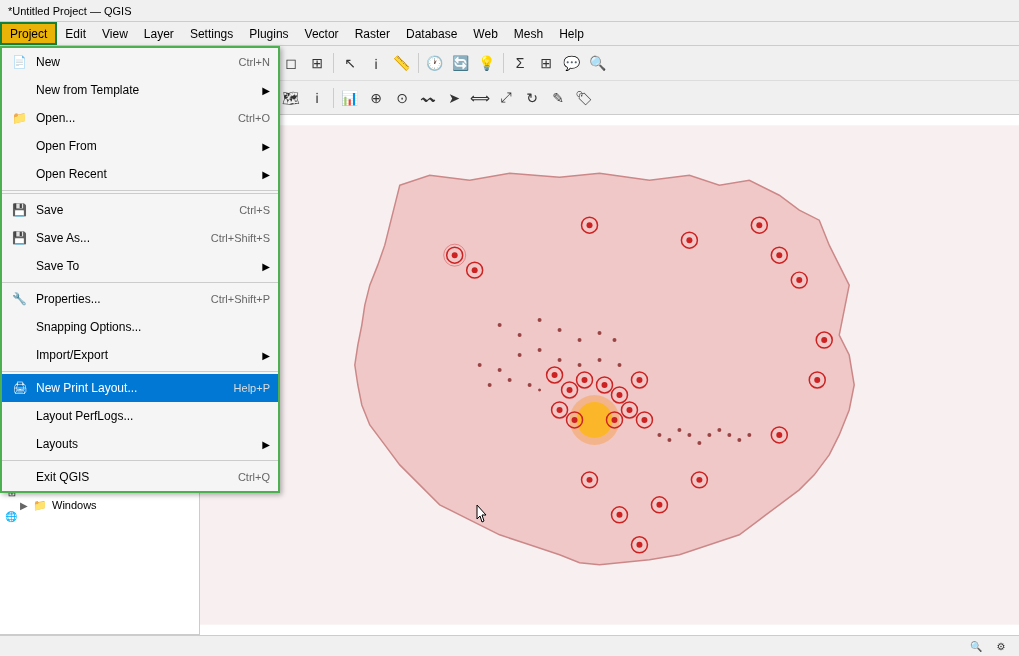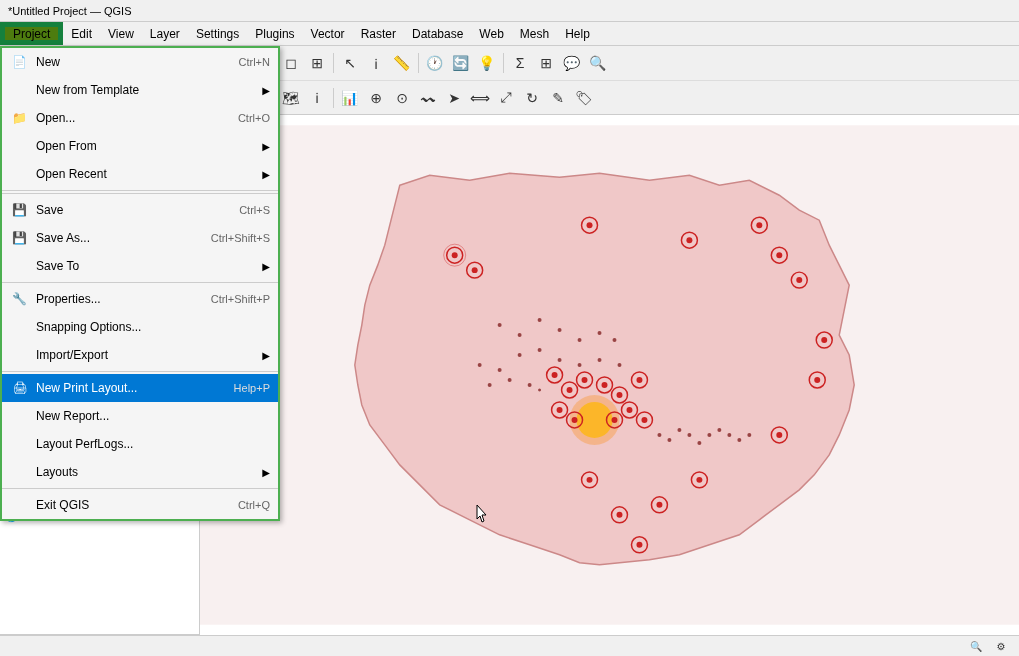--- a/index.html
+++ b/index.html
@@ -30,22 +30,22 @@
       padding: 2px 8px;
       cursor: pointer;
       height: 100%;
       display: flex;
       align-items: center;
     }
     .menu-item:hover, .menu-item.active {
       background: #cce8ff;
     }
     .menu-item.active {
-      background: #4d7c0f;
-      border: 5px solid #15803d;
+      background: #eab308;
+      border: 2px solid #15803d;
     }
     
     
     .dropdown-menu {
       position: absolute;
       top: 24px;
       left: 0;
       background: #f5f5f5;
       border: 2px solid #4caf50;
       min-width: 280px;
@@ -382,24 +382,20 @@
       <span class="item-arrow">▶</span>
     </div>
     <div class="dropdown-separator"></div>
 
     <div class="dropdown-item highlighted">
       <div class="item-icon" style="color:white;">🖨</div>
       <span class="item-label">New Print Layout...</span>
       <span class="item-shortcut">Help+P</span>
     </div>
 
-    <div class="dropdown-item">
-      <div class="item-icon"></div>
-      <span class="item-label">New Report...</span>
-    </div>
 
     <div class="dropdown-item">
       <div class="item-icon"></div>
       <span class="item-label">Layout PerfLogs...</span>
     </div>
 
     <div class="dropdown-item">
       <div class="item-icon"></div>
       <span class="item-label">Layouts</span>
       <span class="item-arrow">▶</span>

